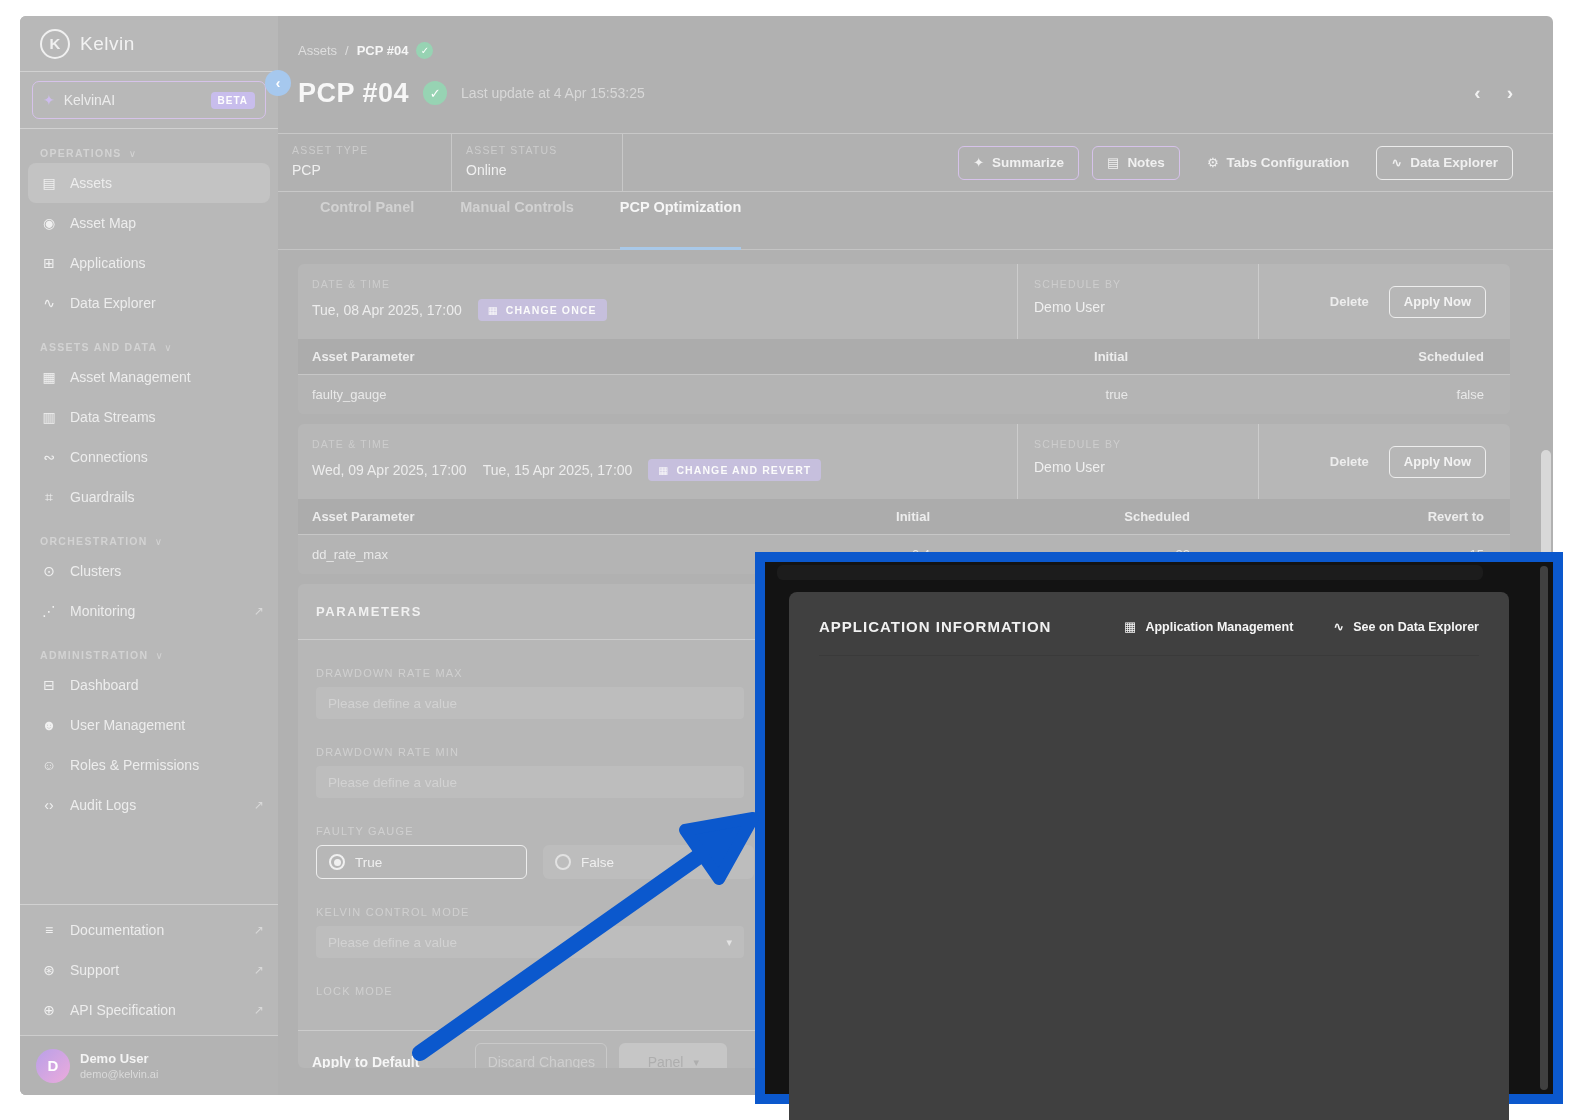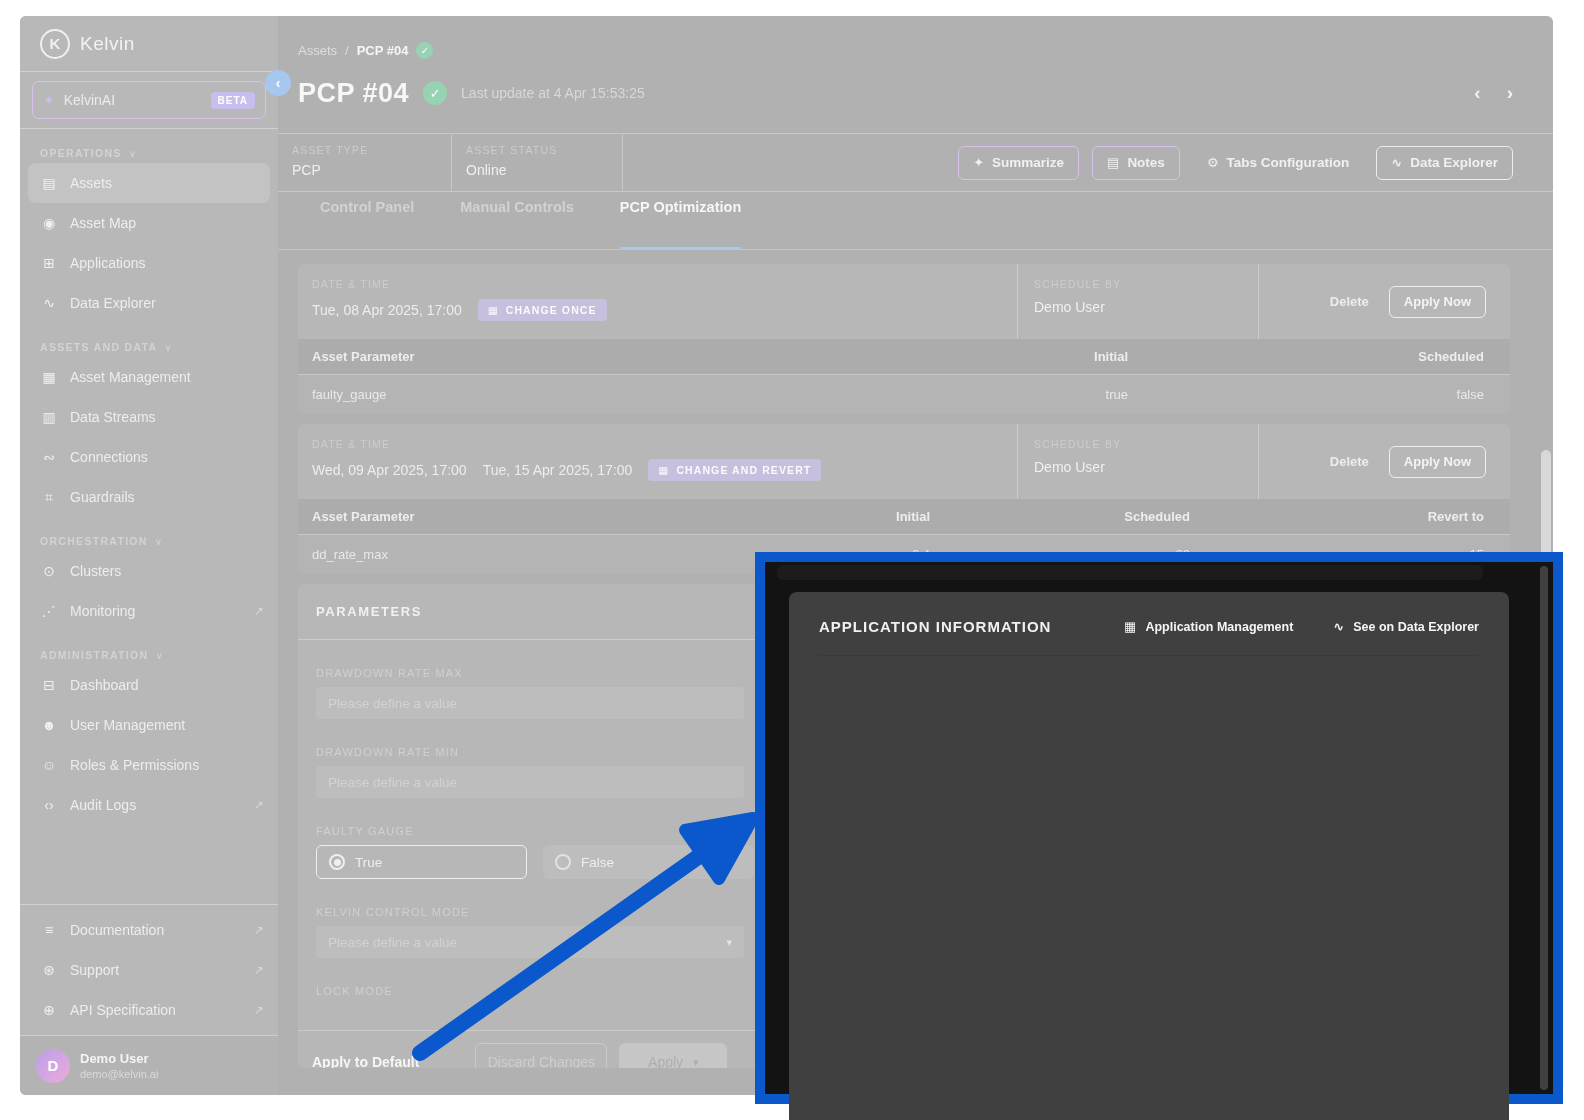--- a/index.html
+++ b/index.html
@@ -415,21 +415,21 @@
               <span>Please define a value</span>
               <span class="caret">▾</span>
             </div>
             <div class="field-label">LOCK MODE</div>
           </div>
         <div class="pf-divider"></div>
         <div class="pf-row">
           <span class="reset-link">Apply to Default</span>
           <span class="btn-discard">Discard Changes</span>
           <span class="btn-apply">
-            <span>Apply</span>
+            <span>Panel</span>
             <span class="caret">▾</span>
           </span>
         </div>
       </div>
     </div>
     <div class="app-scroll-thumb"></div>
   </div>
 </div>
 
 <div class="collapse-btn">

